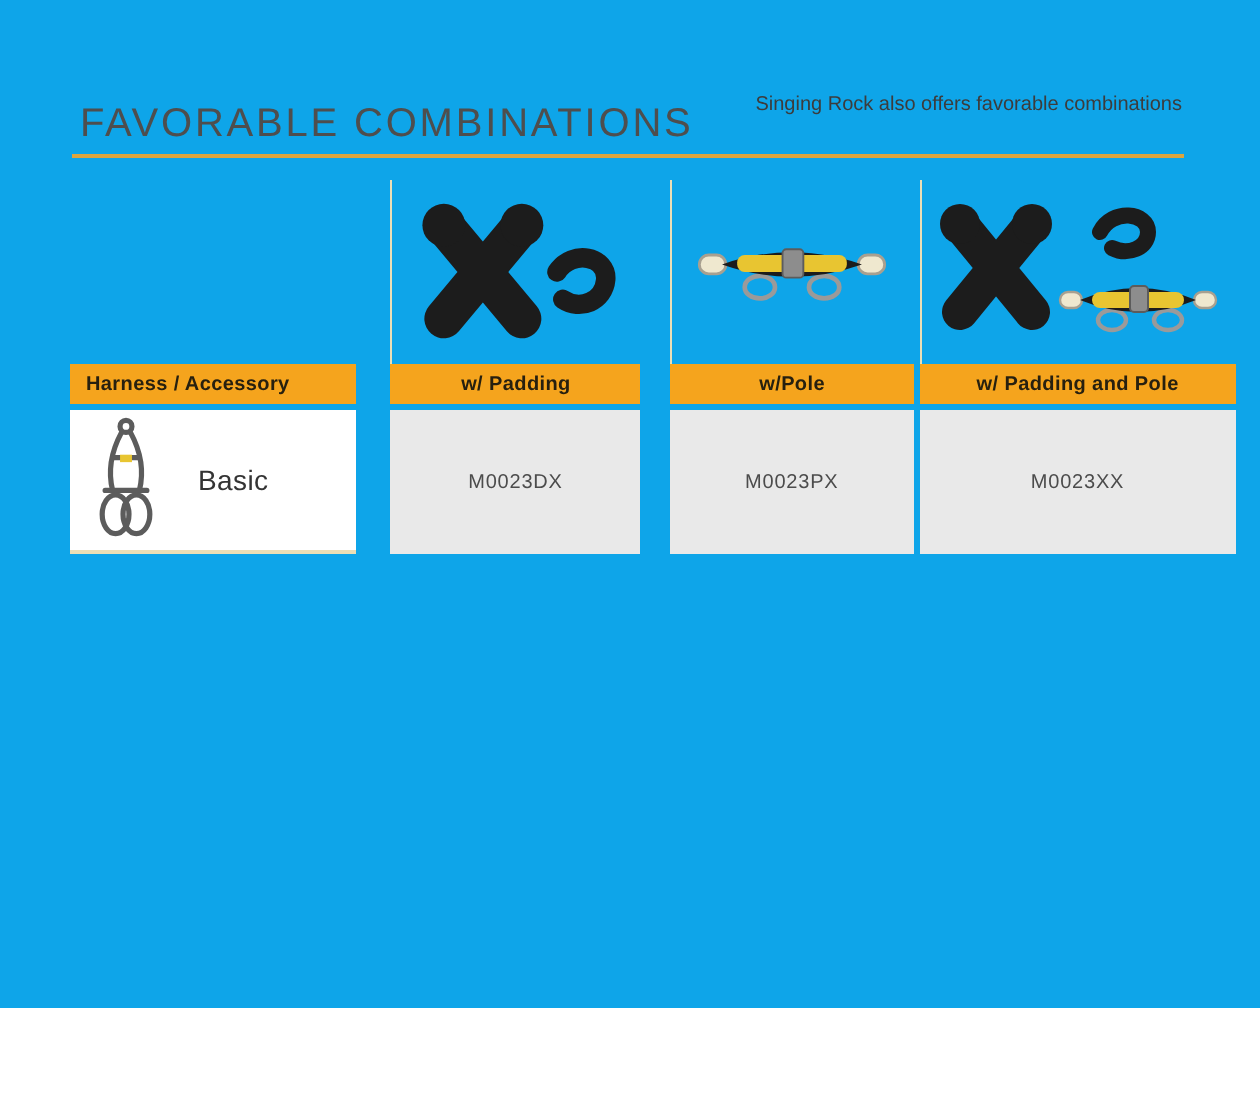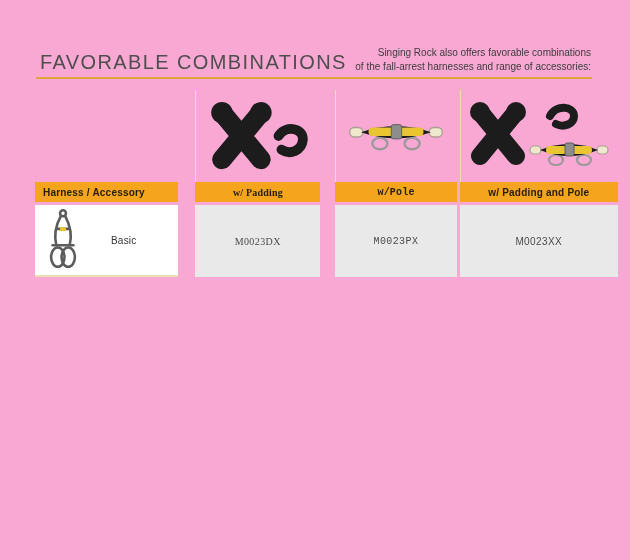--- a/index.html
+++ b/index.html
@@ -1,72 +1,71 @@
 <!DOCTYPE html>
 <html style="--accent-orange: #F5A41D; --underline-gold: #DDA53E; --cell-grey: #E9E9E9; --separator-cream: #ECDFB6; --text-dark: #343434; --icon-black: #1C1C1C; --icon-yellow: #E8C531; --harness-grey-dark: #5C5C5C; --harness-grey-light: #ABABAB;"><head>
 <meta charset="utf-8">
 <style>
   html,body { margin:0; padding:0; background:#ffffff; }
   .page {
-    position:relative; width:630px; height:560px; background:#f9a8d4;
+    position:relative; width:630px; height:504px; background:#0ea5e9;
     font-family:"Liberation Sans", sans-serif; overflow:hidden;
   }
   .page-title {
     position:absolute; left:40px; top:51px; font-size:20px; font-weight:400;
     letter-spacing:1.4px; color:#4e4e4e; white-space:nowrap;
   }
   .intro {
     position:absolute; right:39px; top:46px; text-align:right;
     font-size:10px; line-height:13.5px; color:#3c3c3c;
   }
   .title-underline {
     position:absolute; left:36px; right:38px; top:77px; height:2px;
     background:var(--underline-gold,#dda53e);
   }
   .table-wrap { position:absolute; left:35px; top:90px; width:583px; }
   .flex-row { display:flex; }
   .c1 { width:150px; }
-  .c2 { width:131px; margin-left:17px;font-family:Liberation Serif, serif; }
-  .c3 { width:127px; margin-left:15px;font-family:Liberation Mono, monospace; }
+  .c2 { width:131px; margin-left:17px; }
+  .c3 { width:127px; margin-left:15px; }
   .c4 { width:166px; margin-left:3px; }
   .img-row { height:92px; }
   .img-cell {
     display:flex; align-items:center; justify-content:center;
     border-left:1px solid var(--separator-cream,#ecdfb6); box-sizing:border-box;
   }
   .img-cell.no-border { border-left:none; }
   .head-row { height:20px;text-align:center; }
   .head-cell {
     background:var(--accent-orange,#f5a41d); display:flex; align-items:center;
     justify-content:center; font-size:10px; font-weight:bold; color:#27200f;
     box-sizing:border-box; letter-spacing:0.2px;
   }
   .head-cell.first { justify-content:flex-start; padding-left:8px; }
   .body-row { height:72px; margin-top:3px; }
   .label-cell {
     background:#ffffff; display:flex; align-items:center;
     border-bottom:2px solid var(--separator-cream,#ecdfb6); box-sizing:border-box;
   }
   .label-cell svg { margin-left:6px; flex:0 0 auto; }
-  .row-label { margin-left:26px; font-size:10px; color:#343434; letter-spacing:0.2px; }
+  .row-label { margin-left:14px; font-size:14px; color:#343434; letter-spacing:0.2px; }
   .code-cell {
     background:var(--cell-grey,#e9e9e9); display:flex; align-items:center;
     justify-content:center; font-size:10px; color:#4c4c4c; letter-spacing:0.4px;
   }
 </style>
 </head>
 <body>
 
 <div class="page">
 
   <div class="page-title">FAVORABLE COMBINATIONS</div>
 
   <div class="intro">
     <div>Singing Rock also offers favorable combinations</div>
-    <div>of the fall-arrest harnesses and range of accessories:</div>
   </div>
 
   <div class="title-underline"></div>
 
   <div class="table-wrap">
 
     <div class="flex-row img-row">
       <div class="img-cell no-border c1"></div>
 
       <div class="img-cell c2">

